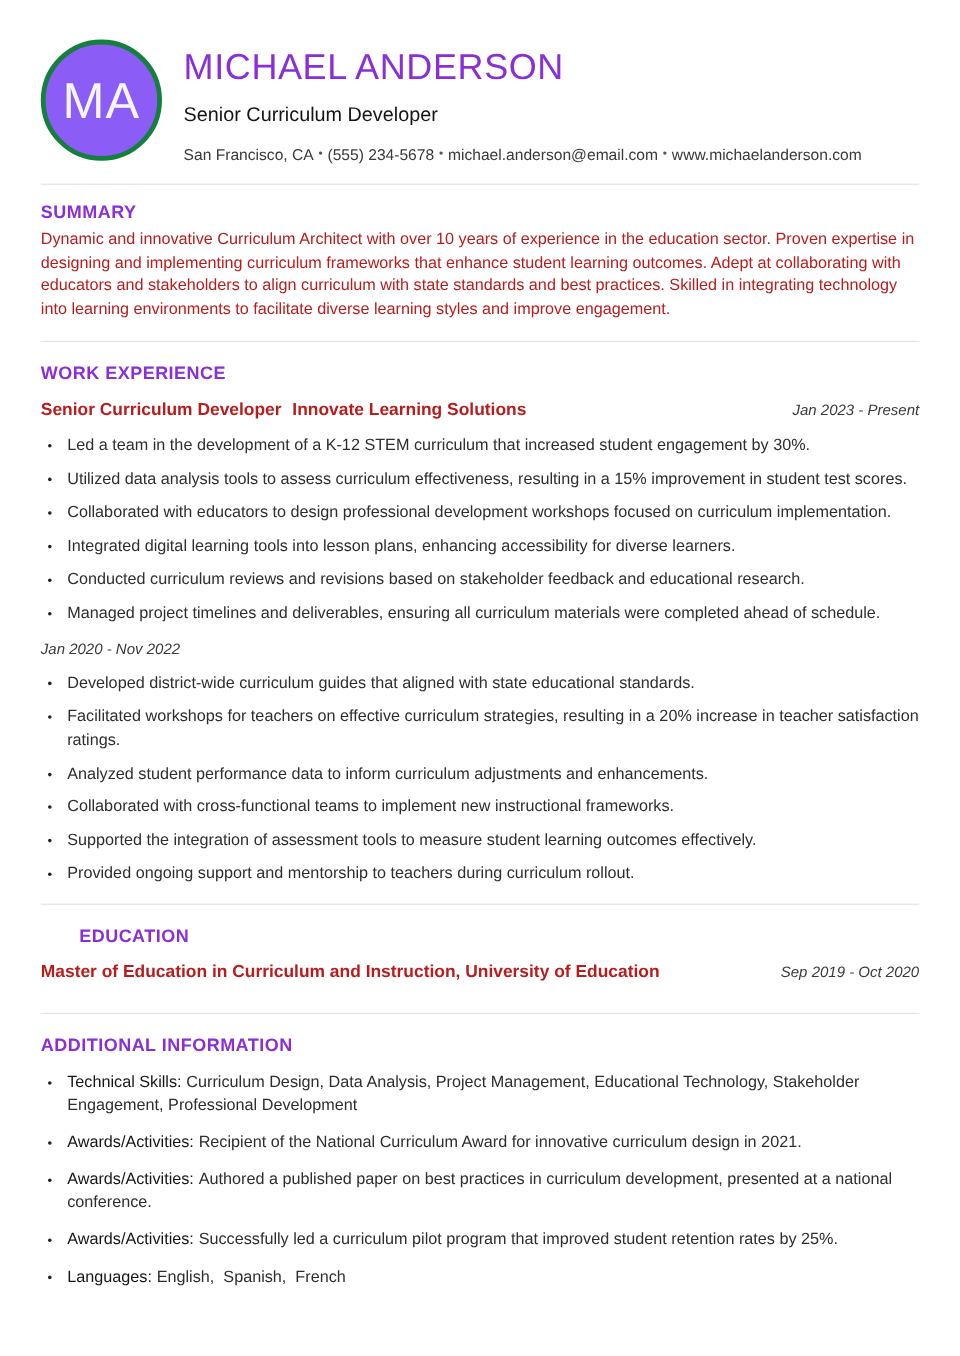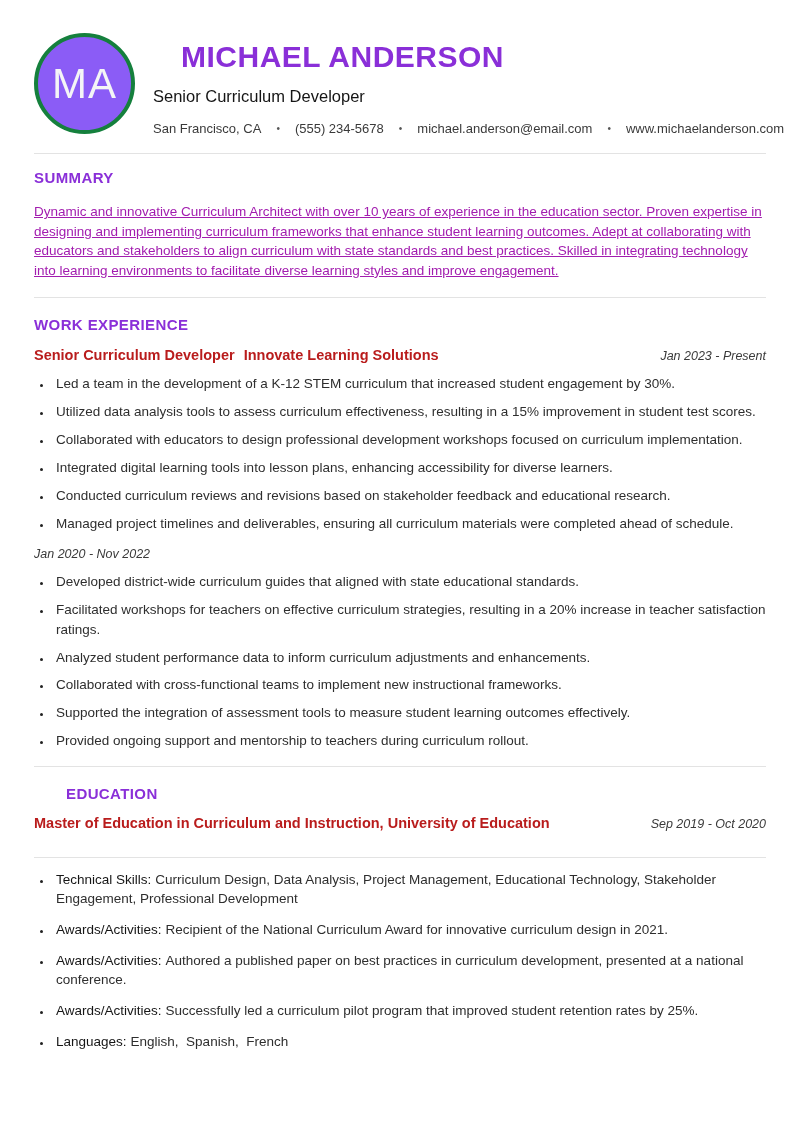--- a/index.html
+++ b/index.html
@@ -25,36 +25,35 @@
   }
   .avatar-initials {
     color: #f4f5f6;
     font-size: 42px;
     font-weight: 400;
     letter-spacing: 1px;
   }
   .header-text { padding-top: 7px; }
   .person-name {
     font-size: 30px;
-    font-weight: 700;
+    font-weight: 400;
     letter-spacing: 0.5px;
     color: #8a2fd8;
-    margin-left: 28px;
   }
   .person-title {
     margin-top: 13px;
     font-size: 16.5px;
     font-weight: 400;
     color: #151515;
   }
   .contact-row {
     margin-top: 15px;
     display: flex;
     align-items: center;
-    gap: 15px;
+    gap: 4px;
     font-size: 13px;
     color: #3a3a3a;
     white-space: nowrap;
   }
   .contact-sep { font-size: 10px; color: #555; }
 
   
   .divider {
     border: none;
     border-top: 1px solid #e3e3e3;
@@ -62,26 +61,25 @@
   }
   .divider-1 { margin-top: 17px; }
   .section-heading {
     font-size: 15px;
     font-weight: 700;
     letter-spacing: 0.4px;
     color: #8a2fd8;
   }
   .summary-section .section-heading { margin-top: 15px; }
   .summary-text {
-    margin-top: 16px;
+    margin-top: 3px;
     font-size: 13.5px;
     line-height: 19.6px;
-    color: #a21caf;
+    color: #b91c1c;
     max-width: 732px;
-    text-decoration: underline;
   }
   .divider-2 { margin-top: 17px; }
   .work-section .section-heading { margin-top: 18px; }
 
   .job { margin-top: 14px; }
   .job-header {
     display: flex;
     justify-content: space-between;
     align-items: baseline;
   }
@@ -198,20 +196,21 @@
     <h2 class="section-heading">EDUCATION</h2>
     <div class="job-header edu-row">
       <div class="job-title-line">Master of Education in Curriculum and Instruction, University of Education</div>
       <span class="job-dates">Sep 2019 - Oct 2020</span>
     </div>
   </section>
 
   <hr class="divider divider-4">
 
   <section class="additional-section">
+    <h2 class="section-heading">ADDITIONAL INFORMATION</h2>
     <ul class="info-list">
       <li>
         <span class="info-label">Technical Skills:</span><span class="info-text">Curriculum Design, Data Analysis, Project Management, Educational Technology, Stakeholder Engagement, Professional Development</span>
       </li>
       <li>
         <span class="info-label">Awards/Activities:</span><span class="info-text">Recipient of the National Curriculum Award for innovative curriculum design in 2021.</span>
       </li>
       <li>
         <span class="info-label">Awards/Activities:</span><span class="info-text">Authored a published paper on best practices in curriculum development, presented at a national conference.</span>
       </li>

